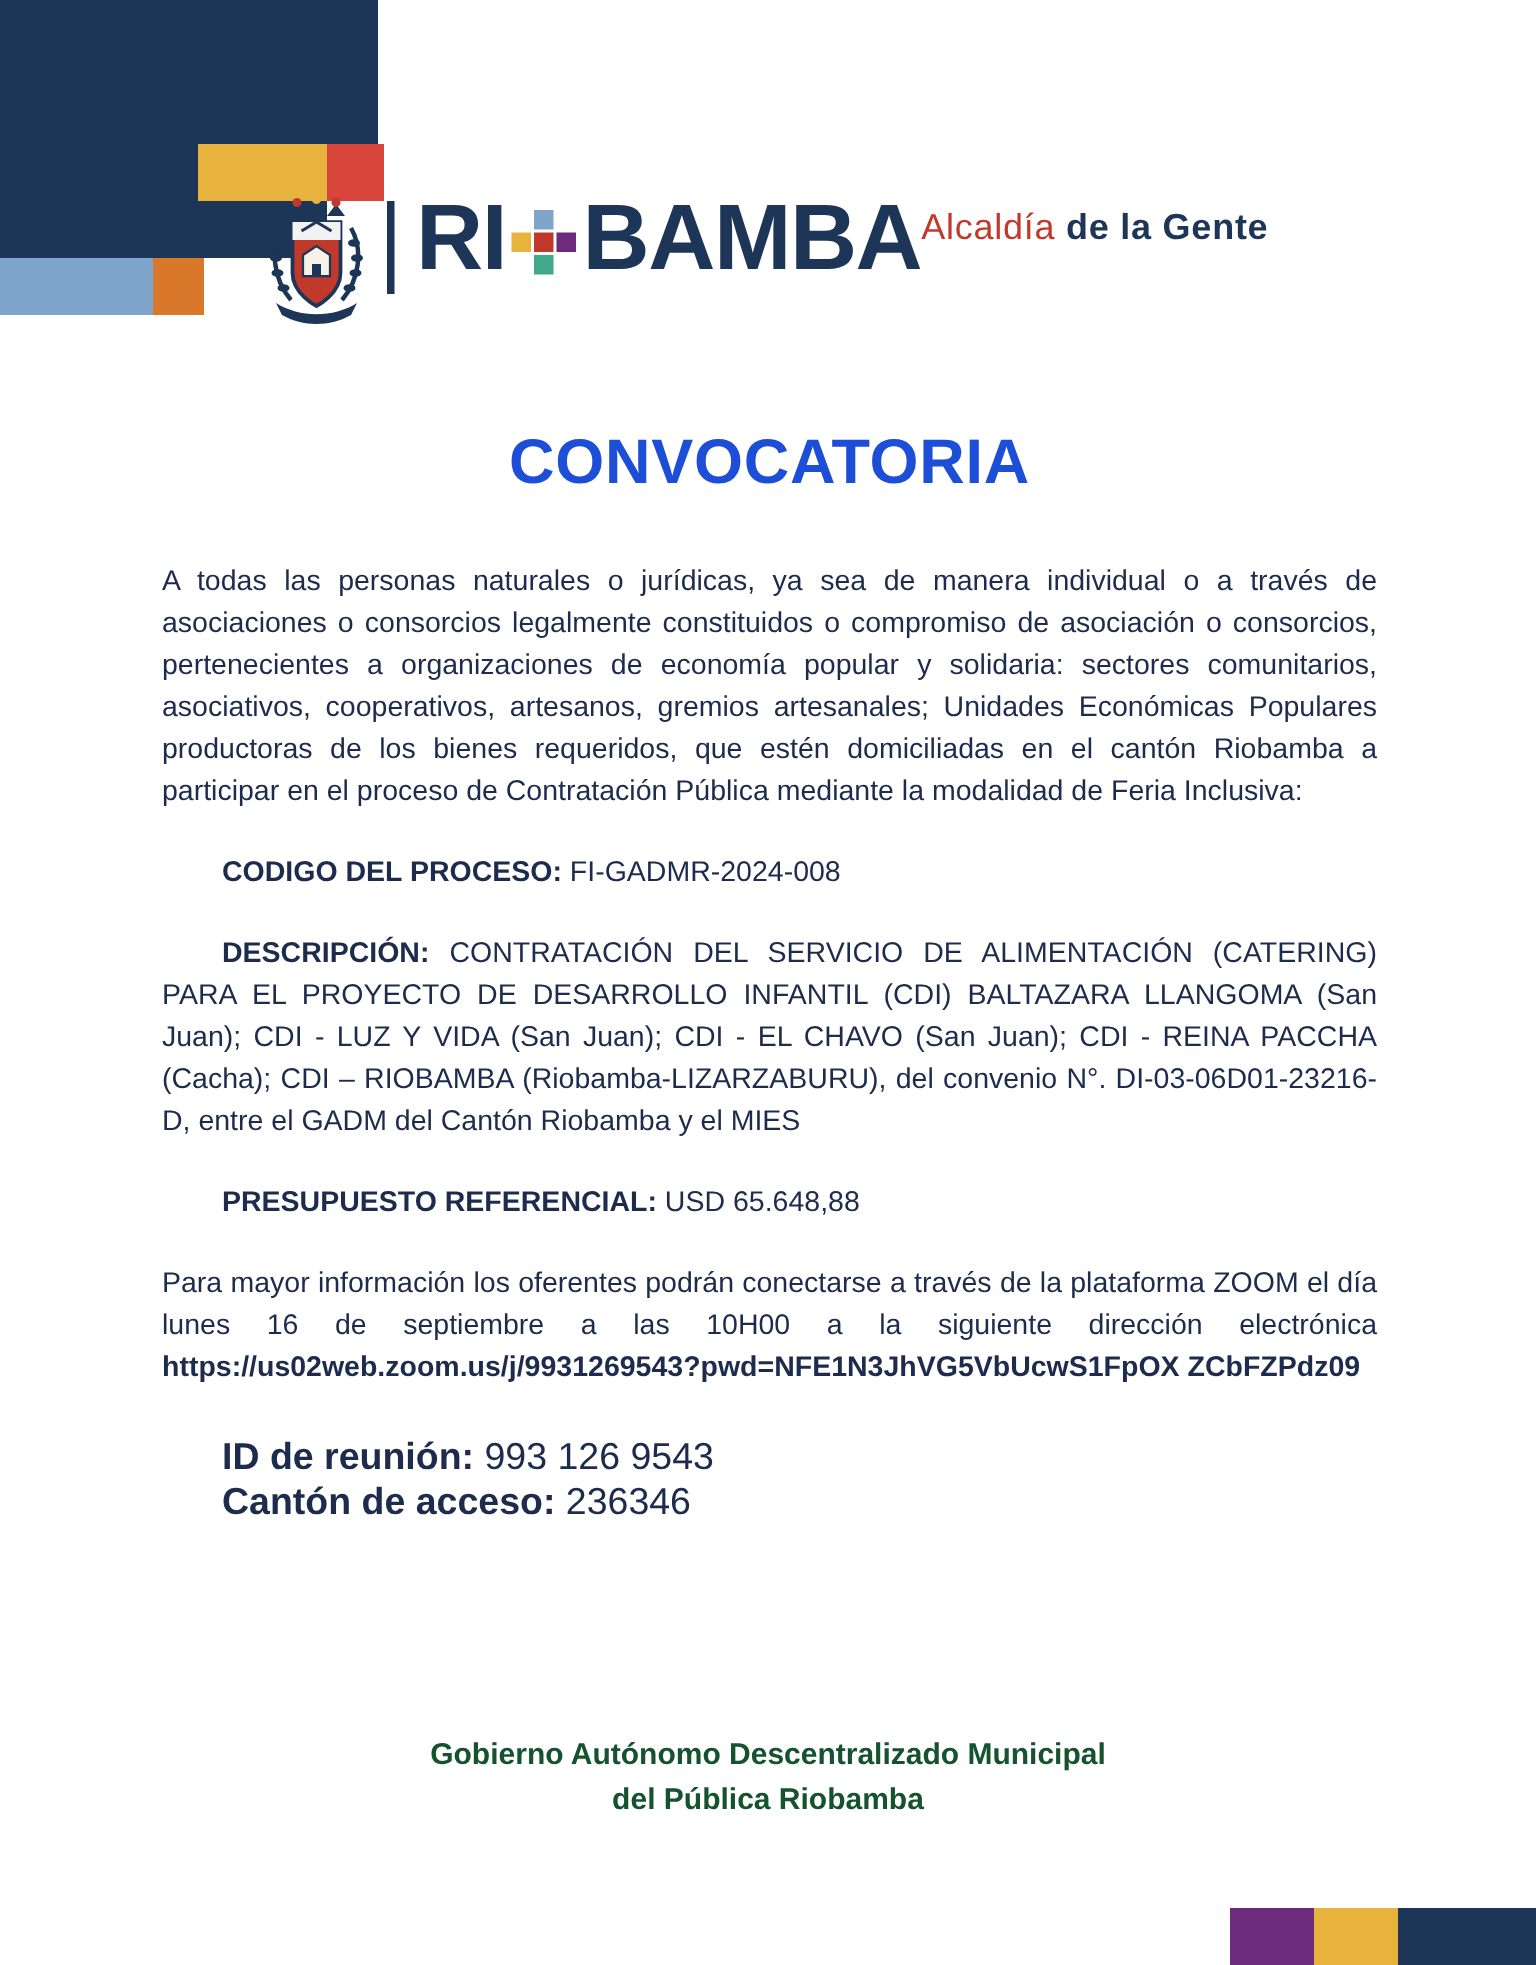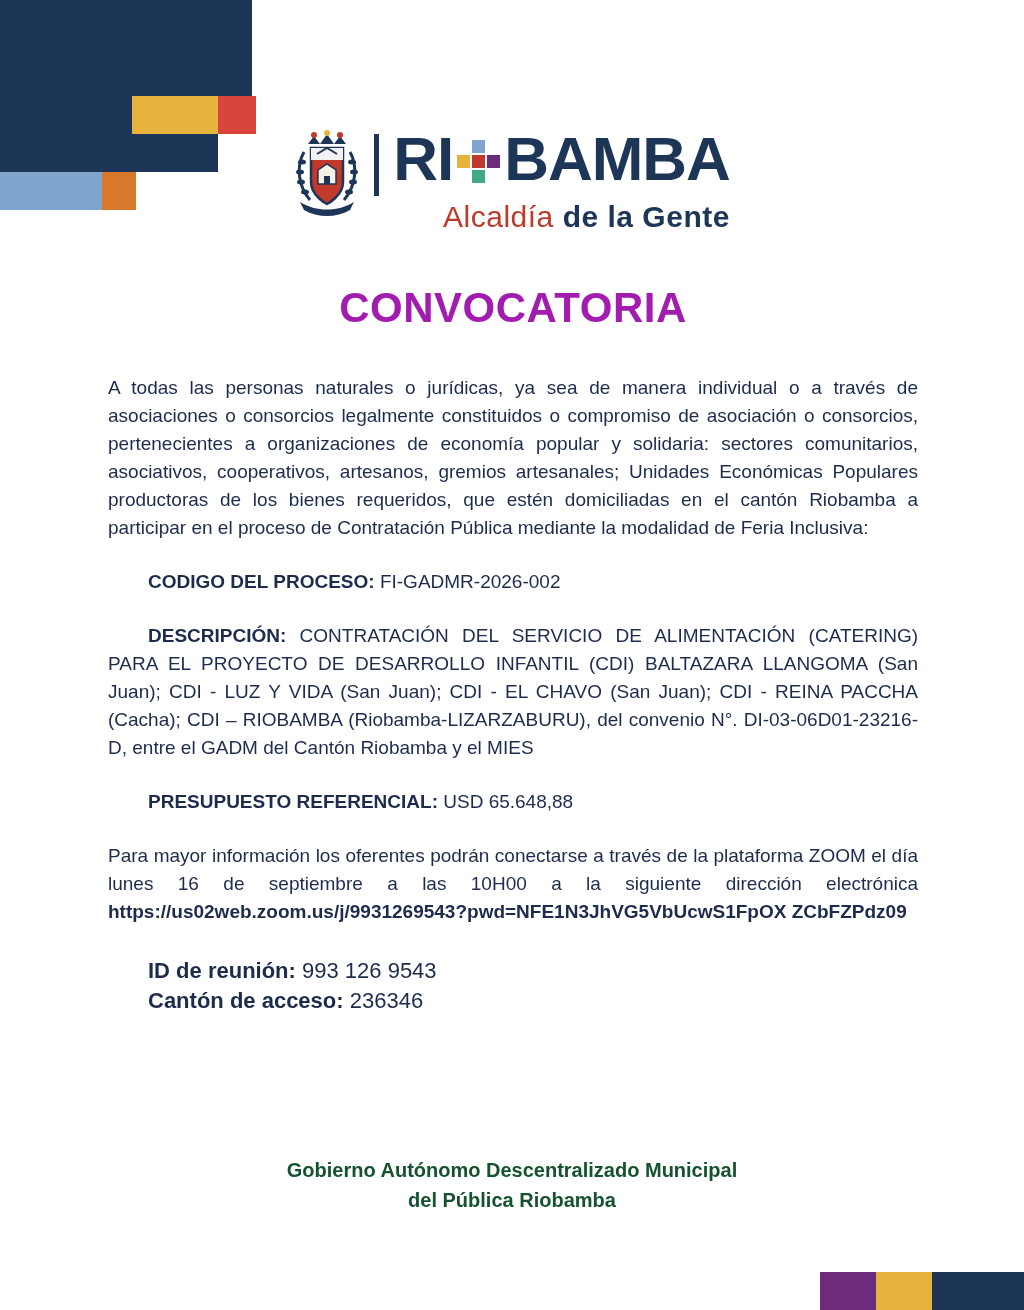--- a/index.html
+++ b/index.html
@@ -37,21 +37,21 @@
   .header {
     position: absolute;
     top: 128px;
     left: 0; right: 0;
     display: flex;
     justify-content: center;
   }
   .logo-row { display: flex; align-items: flex-start; }
   .shield { width: 66px; height: 92px; margin-right: 10px; }
   .divider-bar { width: 5px; height: 62px; background: #1d3557; margin: 6px 14px 0 4px; }
-  .wordmark-wrap { display: flex; flex-direction: column; }
+  .wordmark-wrap { display: flex; }
   .wordmark {
     display: flex;
     align-items: center;
     font-size: 62px;
     font-weight: 800;
     letter-spacing: -1px;
     color: #1d3557;
     line-height: 1;
     font-family: "Liberation Sans", sans-serif;
   }
@@ -60,51 +60,51 @@
     grid-template-columns: repeat(3, 13px);
     grid-template-rows: repeat(3, 13px);
     gap: 2px;
     margin: 0 4px;
     transform: translateY(2px);
   }
   .pixel-glyph i { display: block; }
   .tagline {
     margin-top: 10px;
     text-align: right;
-    font-size: 30px;
+    font-size: 24px;
     color: #c0392b;
     letter-spacing: 0.5px;
   }
   .tagline b { color: #1d3557; font-weight: 700; }
 
   
   .content {
     position: absolute;
     top: 284px;
     left: 108px;
     width: 810px;
   }
   .doc-title {
     text-align: center;
     font-size: 42px;
     font-weight: 800;
-    color: #a21caf;
+    color: #1d4ed8;
     letter-spacing: 0.5px;
     margin: 0 0 42px 0;
   }
   p.para {
     font-size: 19px;
     line-height: 28px;
     text-align: justify;
     color: #1d2b4c;
     margin: 0 0 26px 0;
   }
   .lbl { font-weight: 700; margin-left: 40px; }
   .link { font-weight: 700; color: #1d2b4c; }
-  .meeting-info { font-size: 22px; line-height: 30px; margin-top: 30px; }
+  .meeting-info { font-size: 25px; line-height: 30px; margin-top: 30px; }
   .footer-org {
     position: absolute;
     top: 1155px;
     left: 0; right: 0;
     text-align: center;
     font-size: 20px;
     font-weight: 700;
     line-height: 30px;
     color: #14532d;
   }
@@ -180,21 +180,21 @@
   </div>
 </div>
 
 <div class="content">
 
   <h1 class="doc-title">CONVOCATORIA</h1>
 
   <p class="para">A todas las personas naturales o jurídicas, ya sea de manera individual o a través de asociaciones o consorcios legalmente constituidos o compromiso de asociación o consorcios, pertenecientes a organizaciones de economía popular y solidaria: sectores comunitarios, asociativos, cooperativos, artesanos, gremios artesanales; Unidades Económicas Populares productoras de los bienes requeridos, que estén domiciliadas en el cantón Riobamba a participar en el proceso de Contratación Pública mediante la modalidad de Feria Inclusiva:</p>
 
   <p class="para">
-    <span class="lbl">CODIGO DEL PROCESO:</span><span> FI-GADMR-2026-002</span>
+    <span class="lbl">CODIGO DEL PROCESO:</span><span> FI-GADMR-2024-008</span>
   </p>
 
   <p class="para">
     <span class="lbl">DESCRIPCIÓN:</span><span> CONTRATACIÓN DEL SERVICIO DE ALIMENTACIÓN (CATERING) PARA EL PROYECTO DE DESARROLLO INFANTIL (CDI) BALTAZARA LLANGOMA (San Juan); CDI - LUZ Y VIDA (San Juan); CDI - EL CHAVO (San Juan); CDI - REINA PACCHA (Cacha); CDI – RIOBAMBA (Riobamba-LIZARZABURU), del convenio N°. DI-03-06D01-23216-D, entre el GADM del Cantón Riobamba y el MIES</span>
   </p>
 
   <p class="para">
     <span class="lbl">PRESUPUESTO REFERENCIAL:</span><span> USD 65.648,88</span>
   </p>
 

